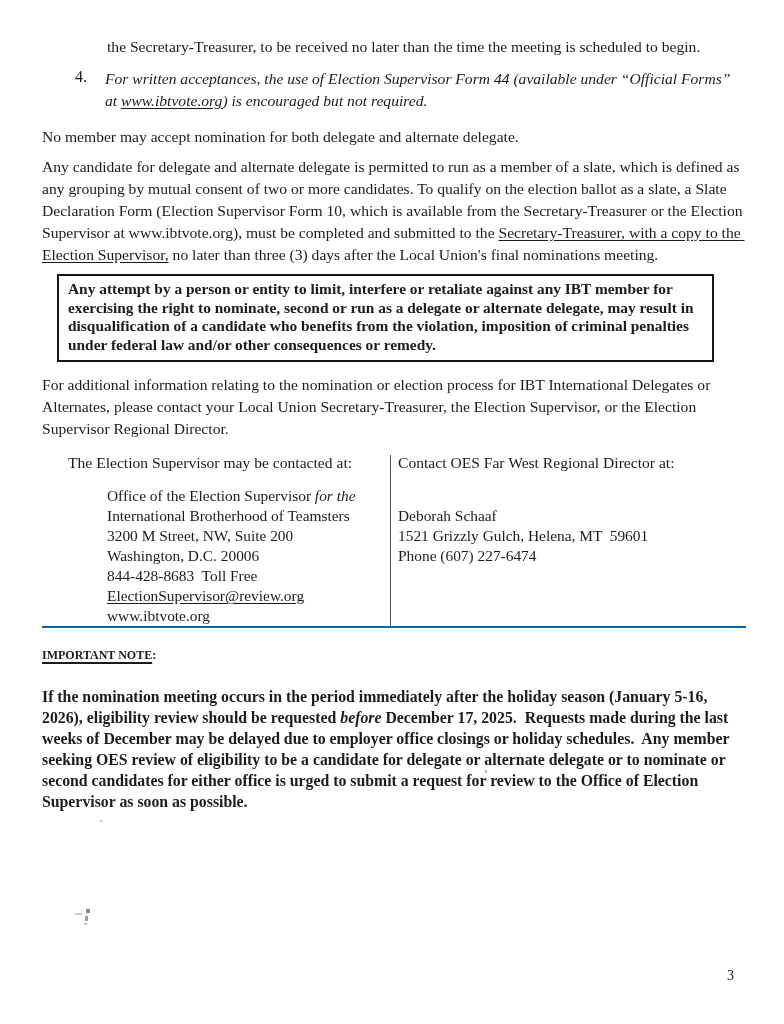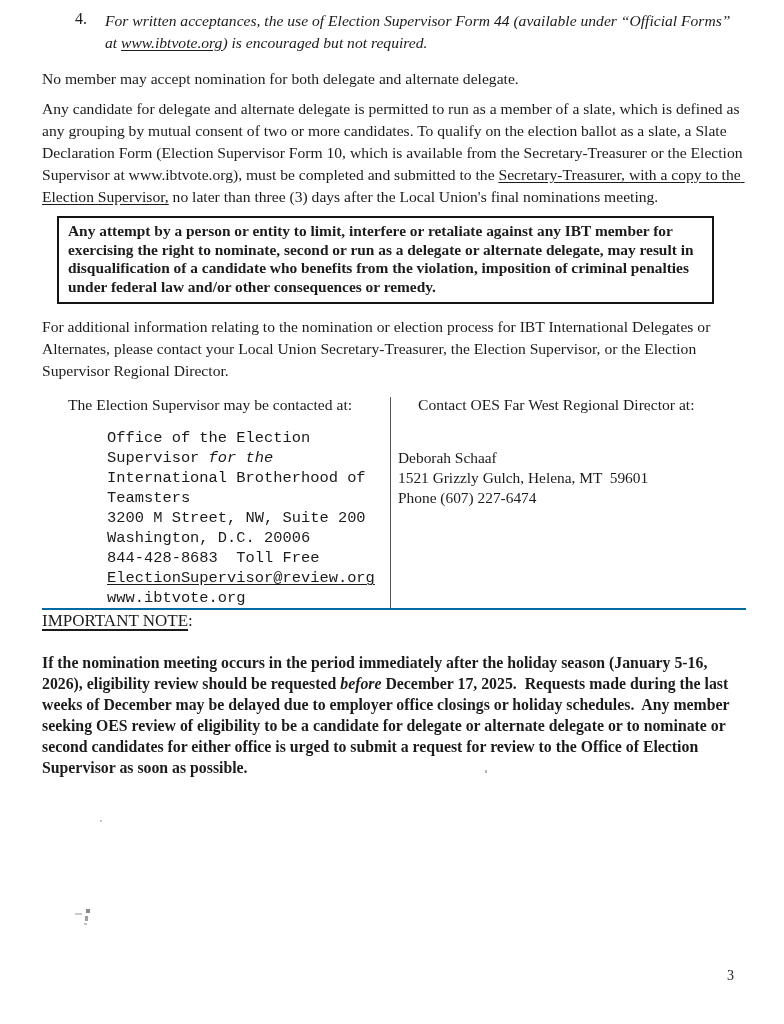--- a/index.html
+++ b/index.html
@@ -46,28 +46,29 @@
   .v-divider {
     position: absolute;
     left: 348px;
     top: 3px;
     bottom: 0;
     width: 1px;
     background: #555;
   }
   .contact-left { width: 348px; flex: none; }
   .contact-left .hdr { margin-left: 26px; font-size: 15.6px; line-height: 22px; }
-  .addr-block { margin-left: 65px; margin-top: 12px; font-family: Liberation Mono, monospace; }
+  .addr-block { margin-left: 65px; margin-top: 12px; }
   .contact-line { font-size: 15.4px; line-height: 20px; white-space: pre-wrap; }
   .contact-right { flex: 1; padding-left: 8px; }
-  .contact-right .hdr { font-size: 15.6px; line-height: 22px; margin-left: 20px; }
+  .contact-right .hdr { font-size: 15.6px; line-height: 22px; }
   .contact-right .addr-block2 { margin-top: 32px; }
   .important-heading {
-    font-weight: normal;
-    font-size: 17px;
+    margin-top: 16px;
+    font-weight: bold;
+    font-size: 12px;
     line-height: 22px;
   }
   .important-heading .hd-u { text-decoration: underline; text-decoration-thickness: 2px; text-underline-offset: 3px; }
   .important-para {
     margin-top: 20px;
     font-weight: bold;
     font-size: 15.8px;
     line-height: 21px;
     white-space: pre-wrap;
   }
@@ -87,20 +88,21 @@
   .s6 { left: 485px; top: 770px; width: 2px; height: 3px; background: #b5b5b5; }
   .s7 { left: 100px; top: 820px; width: 2px; height: 2px; background: #c5c5c5; }
   em { font-style: italic; }
 </style>
 </head>
 <body>
 
 <div class="page">
   <div class="content">
 
+    <p class="intro-line">the Secretary-Treasurer, to be received no later than the time the meeting is scheduled to begin.</p>
 
     <div class="list-item">
       <span class="list-num">4.</span>
       <span class="list-body line"><span>For written acceptances, the use of Election Supervisor Form 44 (available under “Official Forms” at </span><span class="u">www.ibtvote.org</span><span>) is encouraged but not required.</span></span>
     </div>
 
     <p class="no-member">No member may accept nomination for both delegate and alternate delegate.</p>
 
     <p class="para"><span>Any candidate for delegate and alternate delegate is permitted to run as a member of a slate, which is defined as any grouping by mutual consent of two or more candidates. To qualify on the election ballot as a slate, a Slate Declaration Form (Election Supervisor Form 10, which is available from the Secretary-Treasurer or the Election Supervisor at www.ibtvote.org), must be completed and submitted to the </span><span class="u">Secretary-Treasurer, with a copy to the Election Supervisor,</span><span> no later than three (3) days after the Local Union's final nominations meeting.</span></p>
 

